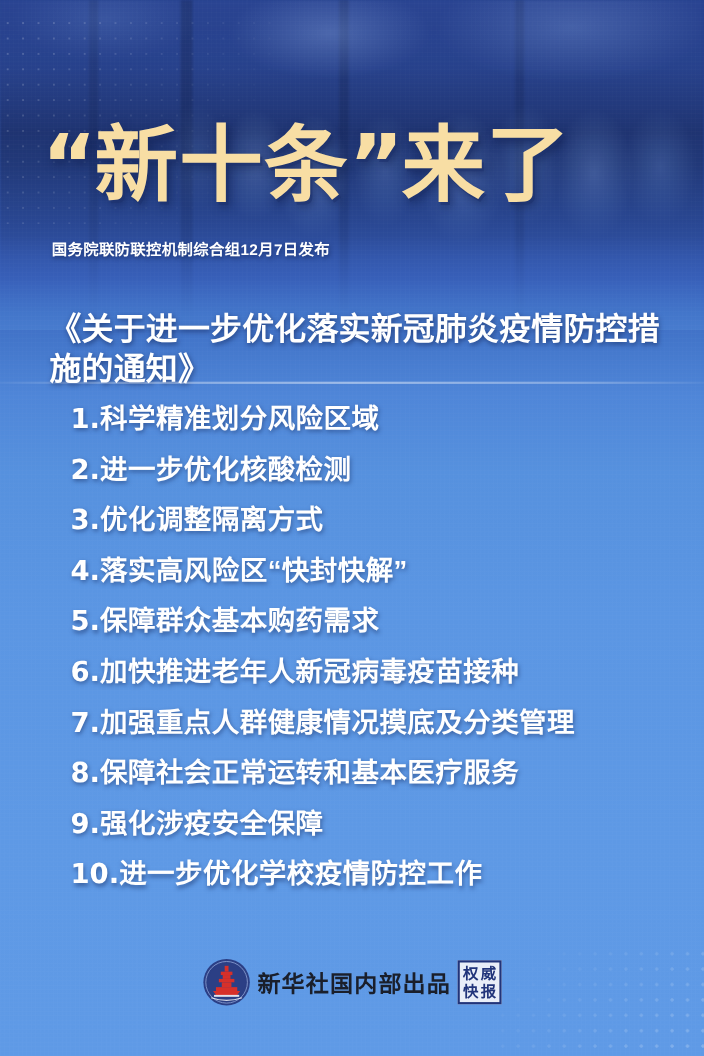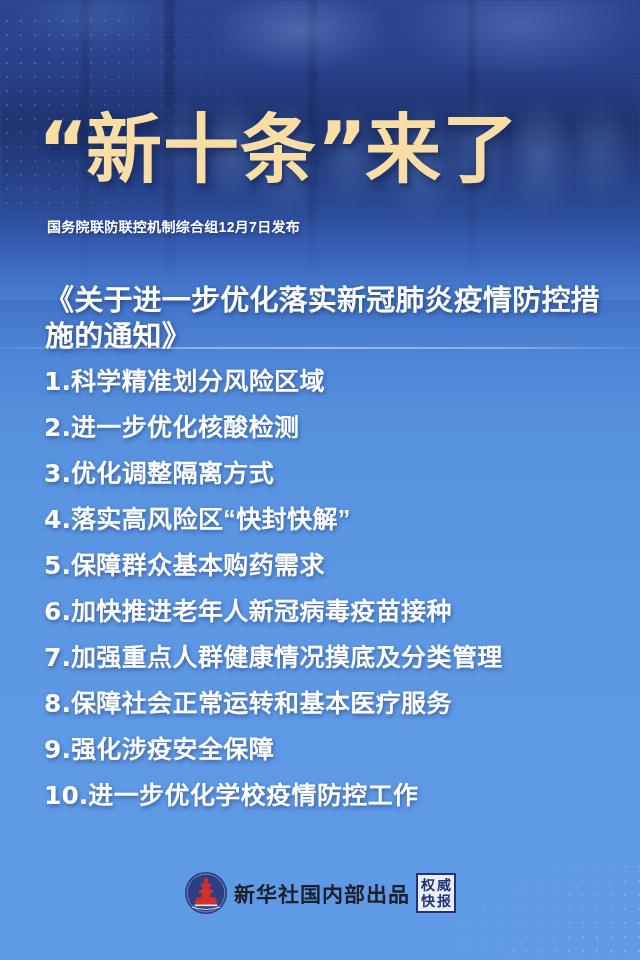--- a/index.html
+++ b/index.html
@@ -186,21 +186,21 @@
     top: 358px;
     width: 640px;
     margin: 0;
     padding: 0;
     list-style: none;
   }
   .item {
     display: block;
     height: 46px;
     line-height: 46px;
-    padding-left: 44px;
+    padding-left: 64px;
     font-size: 25px;
     font-weight: 700;
     color: #ffffff;
     white-space: nowrap;
     letter-spacing: 0.4px;
     text-shadow: 1px 2px 4px rgba(22,46,100,0.55);
   }
   .item .num {
     font-family: "DejaVu Sans", "Liberation Sans", sans-serif;
     letter-spacing: 0px;

